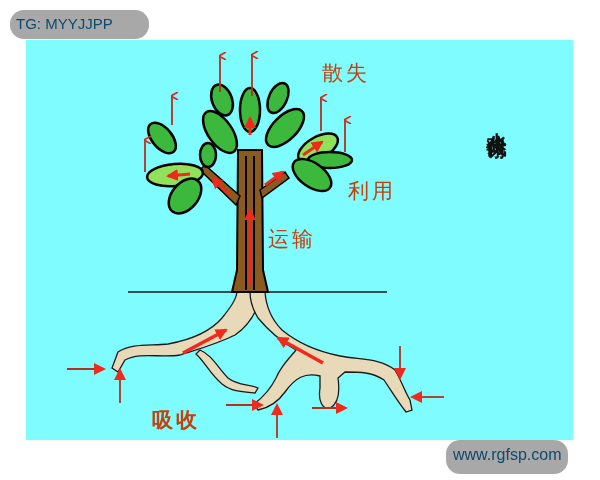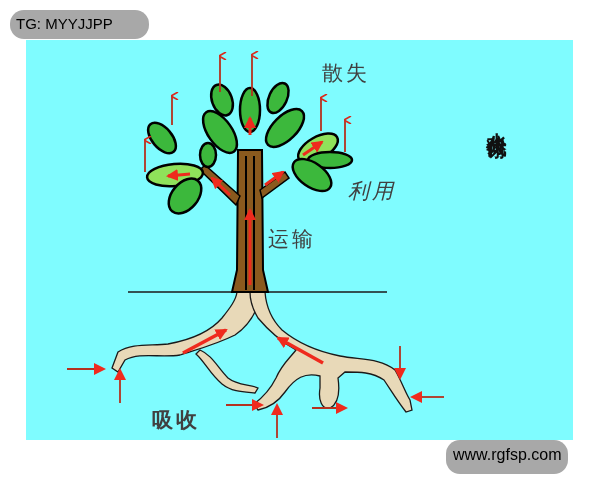--- a/index.html
+++ b/index.html
@@ -7,30 +7,30 @@
     width: 600px; height: 480px; background: #ffffff;
     position: relative; overflow: hidden;
     font-family: "DejaVu Sans", sans-serif;
   }
   .panel {
     position: absolute; left: 26px; top: 40px; width: 547px; height: 400px;
     background: #7ffcff;
   }
   .art { position: absolute; left: 0; top: 0; width: 600px; height: 480px; }
   .label {
-    position: absolute; color: #404040; font-size: 21px; letter-spacing: 3px;
+    position: absolute; color: #c2410c; font-size: 21px; letter-spacing: 3px;
     font-family: "DejaVu Sans", sans-serif; white-space: nowrap; line-height: 1;
   }
   .vertical {
     position: absolute; color: #111; font-size: 20px; font-weight: bold;
     writing-mode: vertical-rl; letter-spacing: 2px; line-height: 1;
     font-family: "DejaVu Sans", sans-serif;
   }
   .wm {
-    position: absolute; background: #a8a8a8; color: #000000;
+    position: absolute; background: #a8a8a8; color: #0c4a6e;
     font-family: "Liberation Sans", sans-serif; font-size: 15px;
     line-height: 1; padding: 5px 6px; white-space: nowrap; border-radius: 14px;
   }
   .wm-tl { left: 10px; top: 10px; width: 127px; height: 18px; padding: 6px 6px 5px 6px; box-sizing: content-box;}
   .wm-br { left: 446px; top: 440px; height: 19px; padding: 7px 7px 8px 7px; font-size: 16px;}
 </style>
 </head>
 <body>
 
 <div class="panel"></div>
@@ -107,19 +107,19 @@
     <line x1="400" y1="346" x2="400" y2="378" marker-end="url(#ahf)"></line>
     <line x1="444" y1="397" x2="412" y2="397" marker-end="url(#ahf)"></line>
   </g>
   <g stroke="#ef2a1d" stroke-width="3.5" fill="none">
     <line x1="183" y1="353" x2="226" y2="330" marker-end="url(#ahf)"></line>
     <line x1="323" y1="363" x2="278" y2="338" marker-end="url(#ahf)"></line>
   </g>
 </svg>
 
 <div class="label" style="left:322px; top:63px;">散失</div>
-<div class="label" style="left:348px; top:181px;font-style:italic;">利用</div>
+<div class="label" style="left:348px; top:181px;">利用</div>
 <div class="label" style="left:268px; top:230px;font-family:Liberation Mono, monospace;">运输</div>
 <div class="label" style="left:152px; top:410px;font-weight:bold;">吸收</div>
 <div class="vertical" style="left:487px; top:117px;">水分代谢</div>
 
 <div class="wm wm-tl">TG: MYYJJPP</div>
 <div class="wm wm-br">www.rgfsp.com</div>
 
 </body></html>

